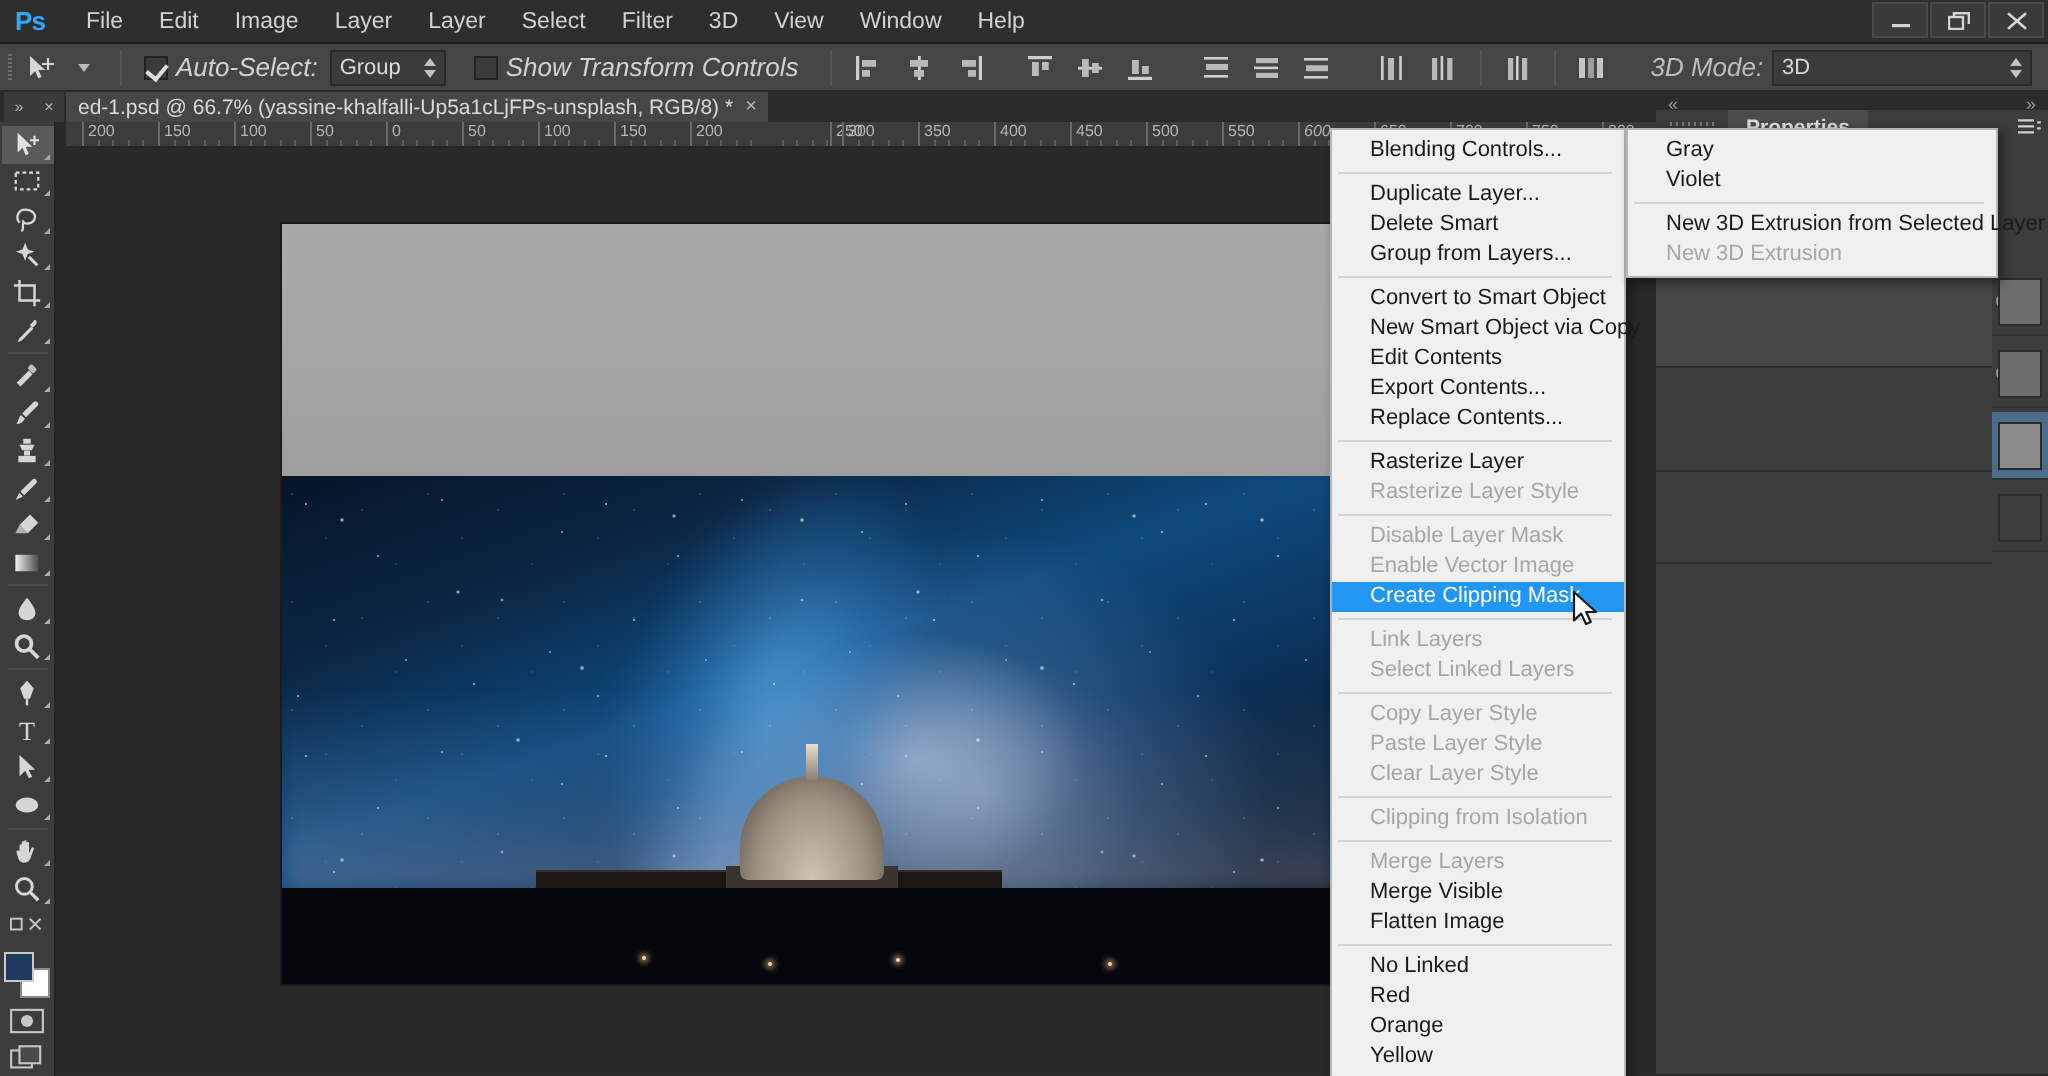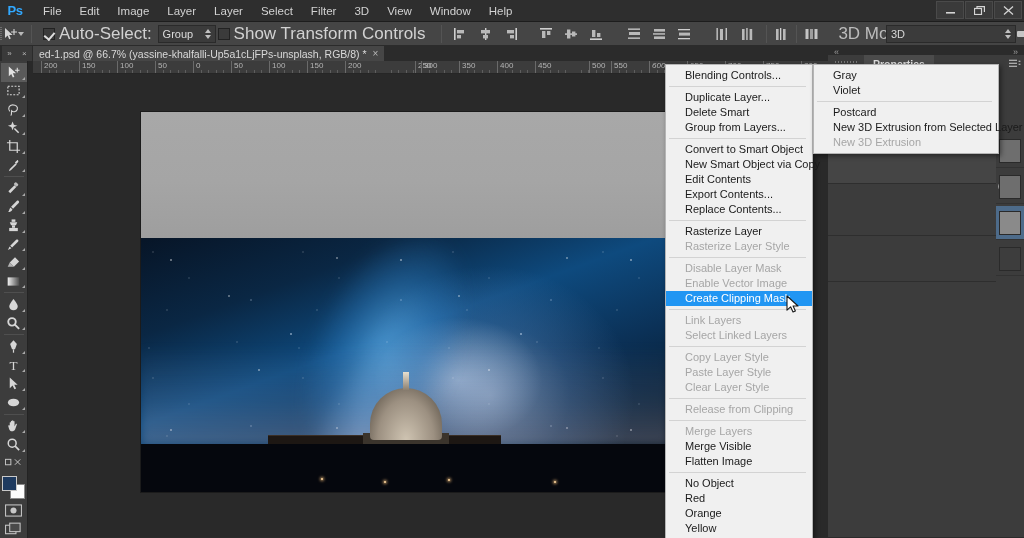--- a/index.html
+++ b/index.html
@@ -49,21 +49,21 @@
   .caret-dn { width:0;height:0;border-left:3px solid transparent;border-right:3px solid transparent;border-top:4px solid #b9b9b9; }
   .divider-v { width:1px; height:18px; background:#363636; margin:0 7px; border-right:1px solid #545454; }
   .chk-wrap { display:flex; align-items:center; gap:4px; margin-left:4px; }
   .chkbox {
     width:12px;height:12px;background:#3b3b3b;border:1px solid #222; position:relative;
   }
   .chkbox.on::after {
     content:""; position:absolute; left:2px; top:1px; width:5px; height:8px;
     border:solid #dedede; border-width:0 2px 2px 0; transform:rotate(40deg);
   }
-  .opt-label { font-size:17px; color:#d2d2d2; white-space:nowrap; }
+  .opt-label { font-size:13px; color:#d2d2d2; white-space:nowrap;font-style:italic; }
   .combo {
     height:18px; background:#3b3b3b; border:1px solid #2a2a2a; color:#dcdcdc;
     font-size:11px; display:flex; align-items:center; padding:0 4px; gap:10px;
     min-width:58px; justify-content:space-between; margin-left:6px;
   }
   .spinner { display:flex; flex-direction:column; gap:2px; }
   .spinner i { width:0;height:0;border-left:3px solid transparent;border-right:3px solid transparent; }
   .spinner i.up { border-bottom:4px solid #c0c0c0; }
   .spinner i.dn { border-top:4px solid #c0c0c0; }
   .align-grp { display:flex; align-items:center; gap:3px; }
@@ -344,21 +344,21 @@
       <span class="opt-label">Auto-Select:</span>
     </div>
     <div class="combo">
       <span>Group</span>
       <span class="spinner">
           <i class="up"></i>
           <i class="dn"></i>
         </span>
     </div>
 
-    <div class="chk-wrap" style="margin-left:2px">
+    <div class="chk-wrap" style="margin-left:14px">
       <div class="chkbox"></div>
       <span class="opt-label">Show Transform Controls</span>
     </div>
 
     <div class="divider-v" style="margin-left:16px"></div>
 
     <div class="align-grp">
       <div class="tool-icon-btn">
           <svg width="15" height="14" viewBox="0 0 15 14">
             <rect x="1" y="1" width="1.6" height="12" fill="#cfcfcf"></rect>
@@ -577,21 +577,21 @@
       <div class="tick" style="left: 464px;">400</div>
       <div class="minor" style="left: 471.6px;"></div>
       <div class="minor" style="left: 479.2px;"></div>
       <div class="minor" style="left: 486.8px;"></div>
       <div class="minor" style="left: 494.4px;"></div>
       <div class="tick" style="left: 502px;">450</div>
       <div class="minor" style="left: 509.6px;"></div>
       <div class="minor" style="left: 517.2px;"></div>
       <div class="minor" style="left: 524.8px;"></div>
       <div class="minor" style="left: 532.4px;"></div>
-      <div class="tick" style="left: 556px;">500</div>
+      <div class="tick" style="left: 540px;">500</div>
       <div class="minor" style="left: 547.6px;"></div>
       <div class="minor" style="left: 555.2px;"></div>
       <div class="minor" style="left: 562.8px;"></div>
       <div class="minor" style="left: 570.4px;"></div>
       <div class="tick" style="left: 578px;">550</div>
       <div class="minor" style="left: 585.6px;"></div>
       <div class="minor" style="left: 593.2px;"></div>
       <div class="minor" style="left: 600.8px;"></div>
       <div class="minor" style="left: 608.4px;"></div>
       <div class="tick" style="left: 616px; font-style: italic;">600</div>
@@ -888,38 +888,37 @@
       <div class="ctx-item disabled">Enable Vector Image</div>
       <div class="ctx-item hl">Create Clipping Mask</div>
       <div class="ctx-sep"></div>
       <div class="ctx-item disabled">Link Layers</div>
       <div class="ctx-item disabled">Select Linked Layers</div>
       <div class="ctx-sep"></div>
       <div class="ctx-item disabled">Copy Layer Style</div>
       <div class="ctx-item disabled">Paste Layer Style</div>
       <div class="ctx-item disabled">Clear Layer Style</div>
       <div class="ctx-sep"></div>
-      <div class="ctx-item disabled">Release from Clipping</div>
+      <div class="ctx-item disabled">Clipping from Isolation</div>
       <div class="ctx-sep"></div>
       <div class="ctx-item disabled">Merge Layers</div>
       <div class="ctx-item">Merge Visible</div>
       <div class="ctx-item">Flatten Image</div>
       <div class="ctx-sep"></div>
-      <div class="ctx-item">No Object</div>
+      <div class="ctx-item">No Linked</div>
       <div class="ctx-item">Red</div>
       <div class="ctx-item">Orange</div>
       <div class="ctx-item">Yellow</div>
       <div class="ctx-item">Green</div>
     </div>
 
   <div class="ctx2" id="ctx2">
       <div class="ctx-item">Gray</div>
       <div class="ctx-item">Violet</div>
       <div class="ctx-sep"></div>
-      <div class="ctx-item">Postcard</div>
       <div class="ctx-item">New 3D Extrusion from Selected Layer</div>
       <div class="ctx-item disabled">New 3D Extrusion</div>
     </div>
 
   <div class="cursor">
     <svg width="14" height="20" viewBox="0 0 14 20">
       <path d="M1,1 L1,15.2 L4.6,11.8 L7,17 L9.4,16 L7.1,11 L12,11 Z" fill="#ffffff" stroke="#1a1a1a" stroke-width="1.1" stroke-linejoin="round"></path>
     </svg>
   </div>
 

